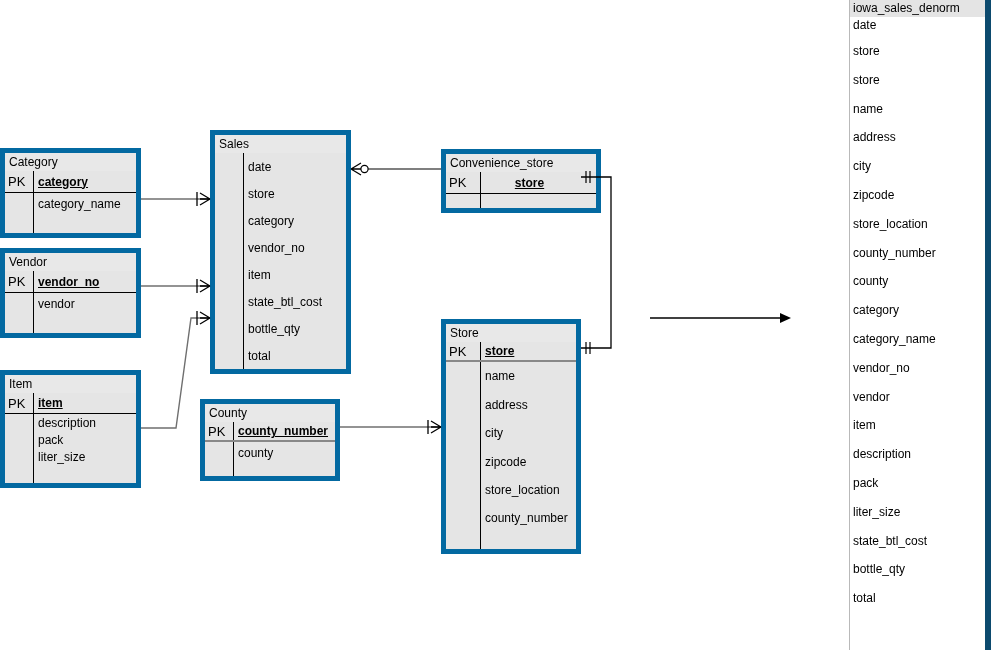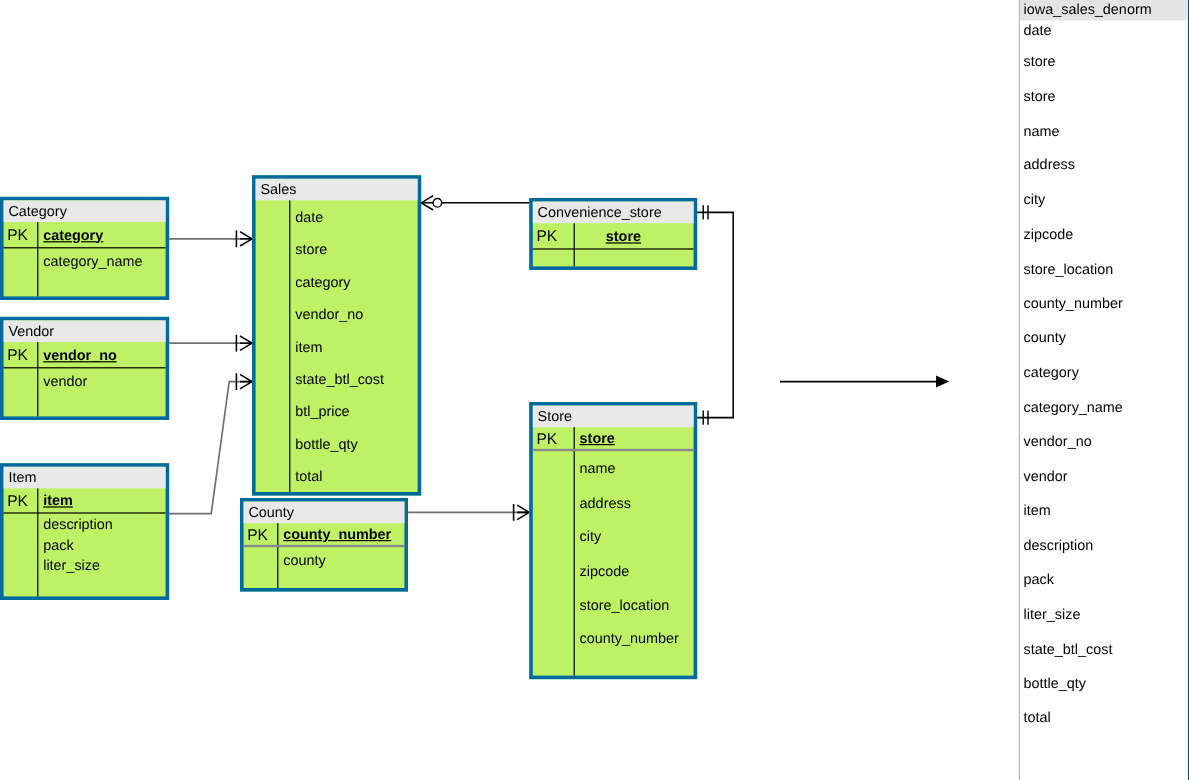--- a/index.html
+++ b/index.html
@@ -24,23 +24,22 @@
     left: 0; top: 0;
     width: 845px;
     height: 650px;
     background: #ffffff;
   }
 
   
   .entity {
     position: absolute;
     box-sizing: border-box;
-    border: 3px solid #0369a1;
-    background: #bef264;
-    margin-top: 16px;
+    border: 5px solid #0369a1;
+    background: #e5e5e5;
   }
   .entity-title {
     box-sizing: border-box;
     height: 18px;
     line-height: 18px;
     background: #e8e8e8;
     padding-left: 4px;
     font-size: 12px;
     color: #000;
     white-space: nowrap;
@@ -103,21 +102,21 @@
 
   
   #denorm-panel {
     position: absolute;
     left: 849px;
     top: 0;
     width: 142px;
     height: 650px;
     box-sizing: border-box;
     border-left: 1px solid #b9b9b9;
-    border-right: 1px solid #0c4a6e;
+    border-right: 6px solid #0c4a6e;
     background: #ffffff;
     overflow: hidden;
   }
   #denorm-title {
     box-sizing: border-box;
     height: 17px;
     line-height: 17px;
     background: #e4e4e4;
     padding-left: 3px;
     font-size: 12px;
@@ -220,24 +219,20 @@
           <div class="row" style="height: 27px;">
             <span class="pk" style="width: 25px;"></span>
             <span class="fname">item</span>
           </div>
           <div class="row" style="height: 27px;">
             <span class="pk" style="width: 25px;"></span>
             <span class="fname">state_btl_cost</span>
           </div>
           <div class="row" style="height: 27px;">
             <span class="pk" style="width: 25px;"></span>
-            <span class="fname">btl_price</span>
-          </div>
-          <div class="row" style="height: 27px;">
-            <span class="pk" style="width: 25px;"></span>
             <span class="fname">bottle_qty</span>
           </div>
           <div class="row" style="height: 27px;">
             <span class="pk" style="width: 25px;"></span>
             <span class="fname">total</span>
           </div>
         </div>
       </div>
       <div class="entity" style="left: 200px; top: 399px; width: 140px;">
         <div class="entity-title">County</div>
@@ -249,21 +244,21 @@
           <div class="row" style="height: 21px;">
             <span class="pk" style="width: 25px;"></span>
             <span class="fname">county</span>
           </div>
           <div class="row" style="height: 13px;">
             <span class="pk" style="width: 25px;"></span>
             <span class="fname"></span>
           </div>
         </div>
       </div>
-      <div class="entity" style="left: 441px; top: 149px; width: 140px;">
+      <div class="entity" style="left: 441px; top: 149px; width: 160px;">
         <div class="entity-title">Convenience_store</div>
         <div class="entity-body gutter-34">
           <div class="row pk-row sep-thin" style="height: 22px;">
             <span class="pk" style="width: 31px;">PK</span>
             <span class="fname center-name">store</span>
           </div>
           <div class="row" style="height: 14px;">
             <span class="pk" style="width: 31px;"></span>
             <span class="fname"></span>
           </div>

